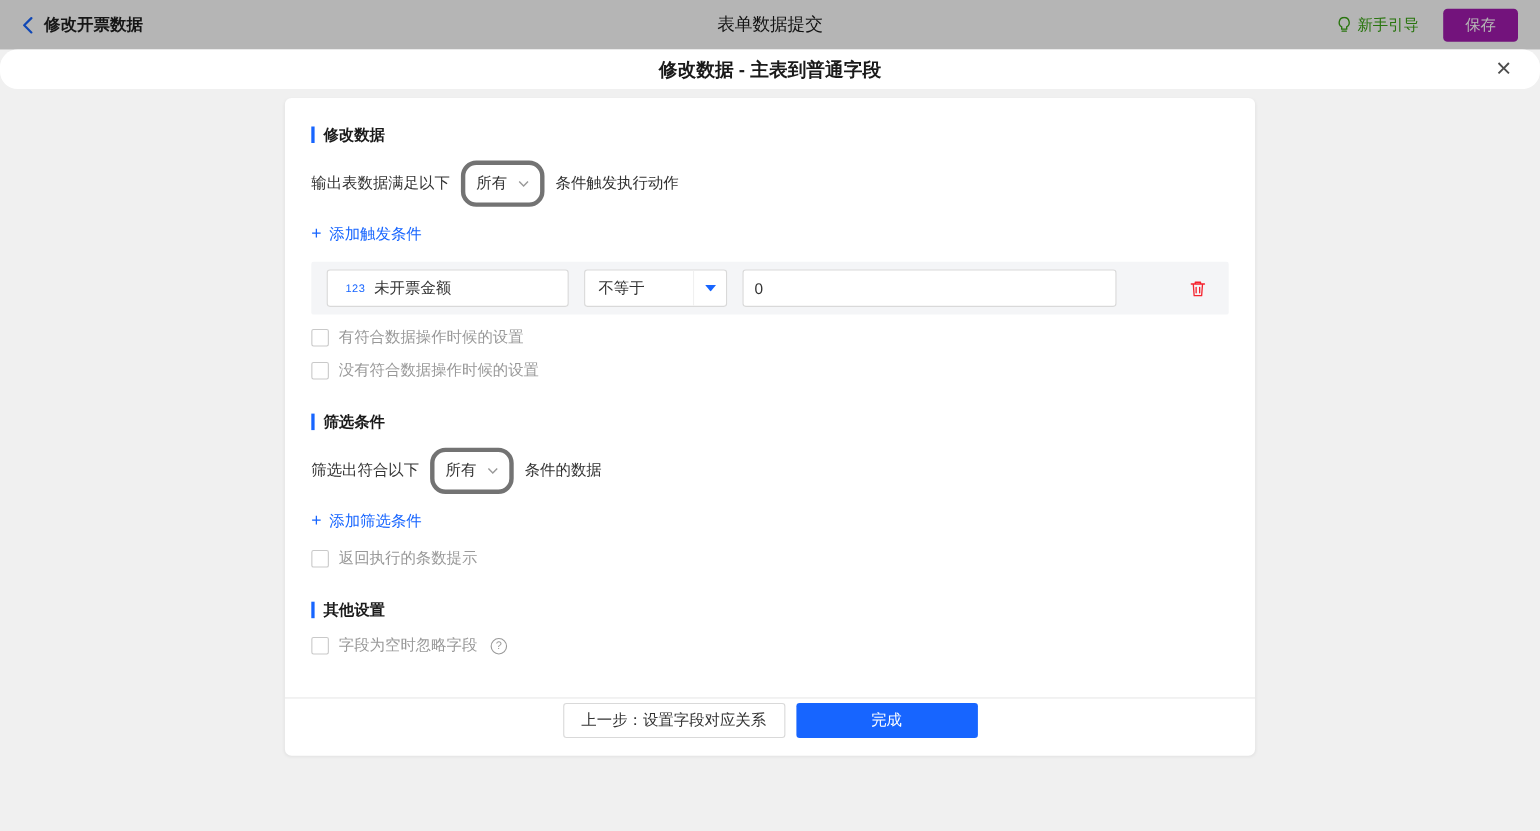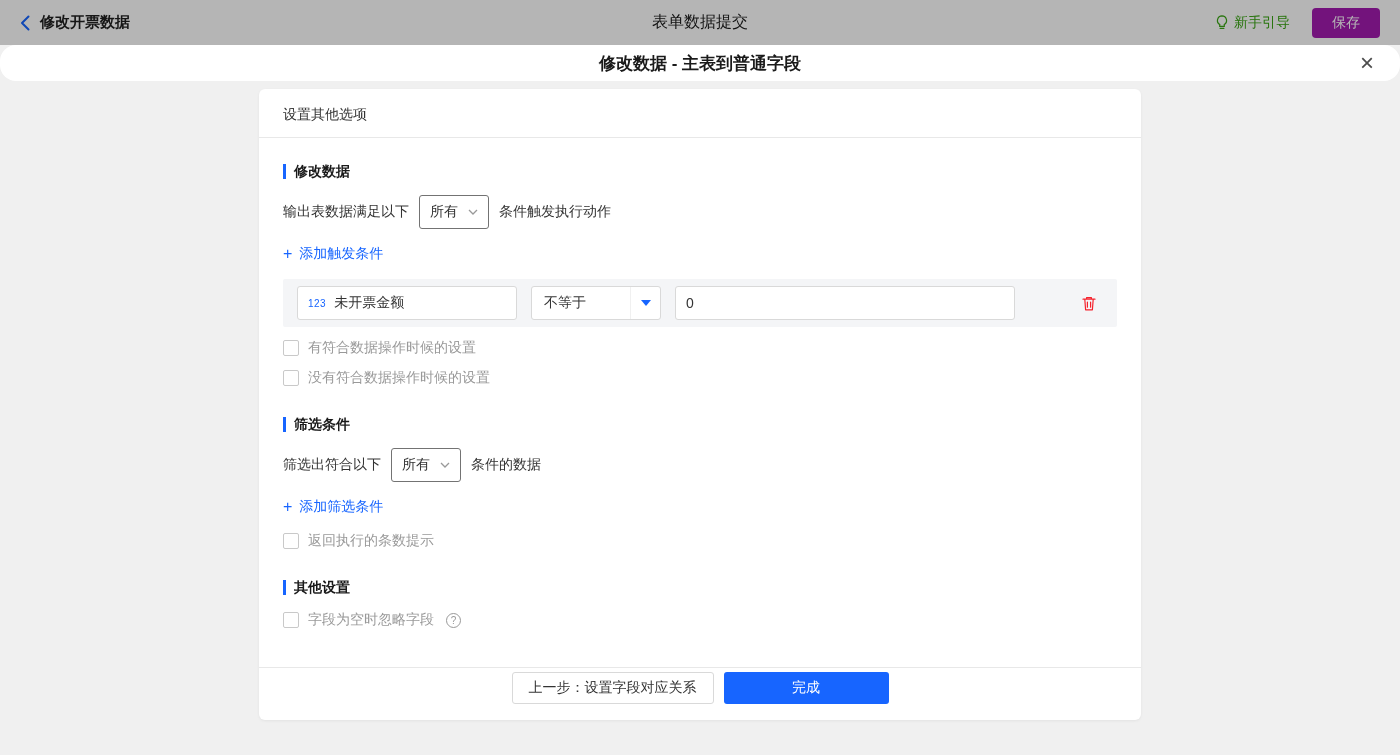--- a/index.html
+++ b/index.html
@@ -56,38 +56,38 @@
 
   .section-title {
     font-size:14px; font-weight:bold; color:#1a1a1a;
     border-left:3px solid #1765ff; padding-left:8px; line-height:15px;
     margin-bottom:16px;
   }
   .sentence-row { display:flex; align-items:center; gap:10px; margin-bottom:16px; color:#333; }
 
   .select-box {
     display:inline-flex; align-items:center; justify-content:space-between;
-    gap:10px; height:34px; padding:0 10px; min-width:62px;
-    border:1px solid #737373; border-radius:3px; background:#fff; cursor:pointer;
+    gap:10px; height:42px; padding:0 10px; min-width:62px;
+    border:4px solid #737373; border-radius:14px; background:#fff; cursor:pointer;
   }
 
   .add-link {
     display:inline-flex; align-items:center; gap:7px;
     color:#1765ff; cursor:pointer; margin-bottom:16px;
   }
   .plus { font-size:16px; line-height:1; }
 
   .condition-row {
     display:flex; align-items:center; background:#f4f5f7;
     padding:7px 14px; border-radius:2px; margin-bottom:12px; gap:14px;
   }
   .field-input {
     display:flex; align-items:center; gap:8px; width:220px; height:34px;
     background:#fff; border:1px solid #d9d9d9; border-radius:3px;
-    padding:0 10px; cursor:pointer;
+    padding:0 16px; cursor:pointer;
   }
   .type-badge { font-size:10px; color:#1765ff; letter-spacing:0.5px; }
   .operator-select {
     display:flex; align-items:center; width:130px; height:34px;
     background:#fff; border:1px solid #d9d9d9; border-radius:3px; cursor:pointer;
   }
   .operator-select .op-label { flex:1; padding-left:12px; }
   .caret-box {
     width:30px; height:100%; display:flex; align-items:center; justify-content:center;
     border-left:1px solid #f0f0f0;
@@ -159,23 +159,20 @@
 </div>
 
 <div class="modal-header">
   <span class="modal-title">修改数据 - 主表到普通字段</span>
   <span class="close">×</span>
 </div>
 
 <div class="page-body">
   <div class="card">
 
-    <div class="card-header">
-      <span>设置其他选项</span>
-    </div>
 
     <div class="card-content">
 
       <div class="section">
         <div class="section-title">修改数据</div>
 
         <div class="sentence-row">
           <span>输出表数据满足以下</span>
           <div class="select-box">
             <span>所有</span>

